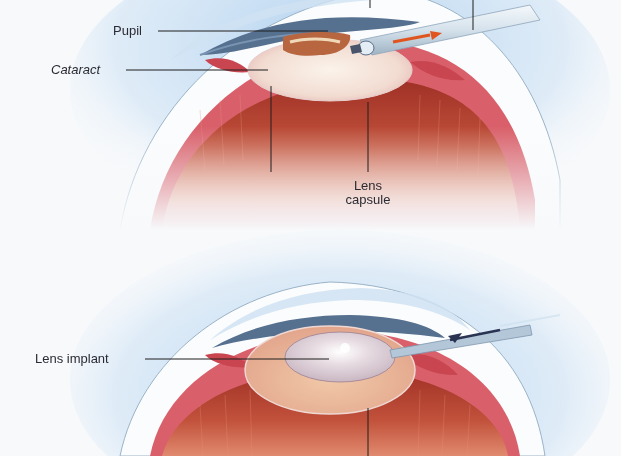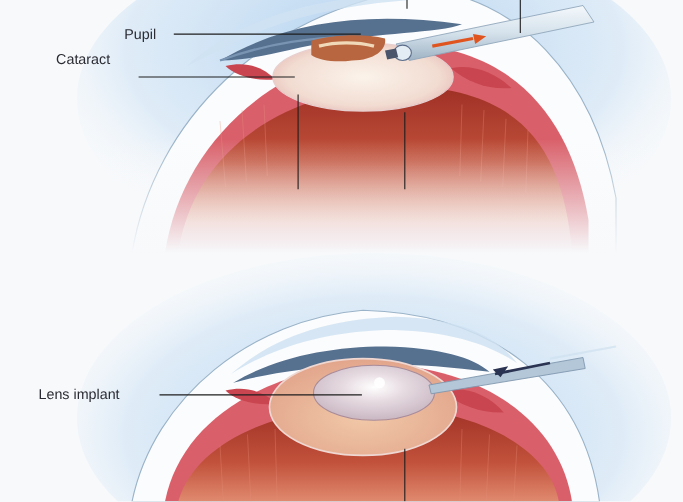--- a/index.html
+++ b/index.html
@@ -98,21 +98,25 @@
       <line x1="158" y1="31" x2="328" y2="31"></line>
       <line x1="126" y1="70" x2="268" y2="70"></line>
       <line x1="271" y1="86" x2="271" y2="172"></line>
       <line x1="368" y1="102" x2="368" y2="172"></line>
       <line x1="370" y1="0" x2="370" y2="8"></line>
       <line x1="473" y1="0" x2="473" y2="30"></line>
     </g>
   </svg>
 
   <div class="label" style="left:113px;top:24px;">Pupil</div>
-  <div class="label" style="left:51px;top:47px;">Cataract</div>
+  <div class="label" style="left:51px;top:63px;font-style:italic;">Cataract</div>
+  <div class="label center" style="left:368px;top:179px;">
+    <span>Lens</span>
+    <span>capsule</span>
+  </div>
 </div>
 
 <div class="panel" style="top:230px;height:226px;">
   <svg width="621" height="226" viewBox="0 0 621 226">
     <defs>
       <radialGradient id="halo2" cx="0.5" cy="0.55" r="0.6">
         <stop offset="0" stop-color="#a9cdee" stop-opacity="0.9"></stop>
         <stop offset="0.7" stop-color="#cfe3f5" stop-opacity="0.6"></stop>
         <stop offset="1" stop-color="#f7f9fb" stop-opacity="0"></stop>
       </radialGradient>

